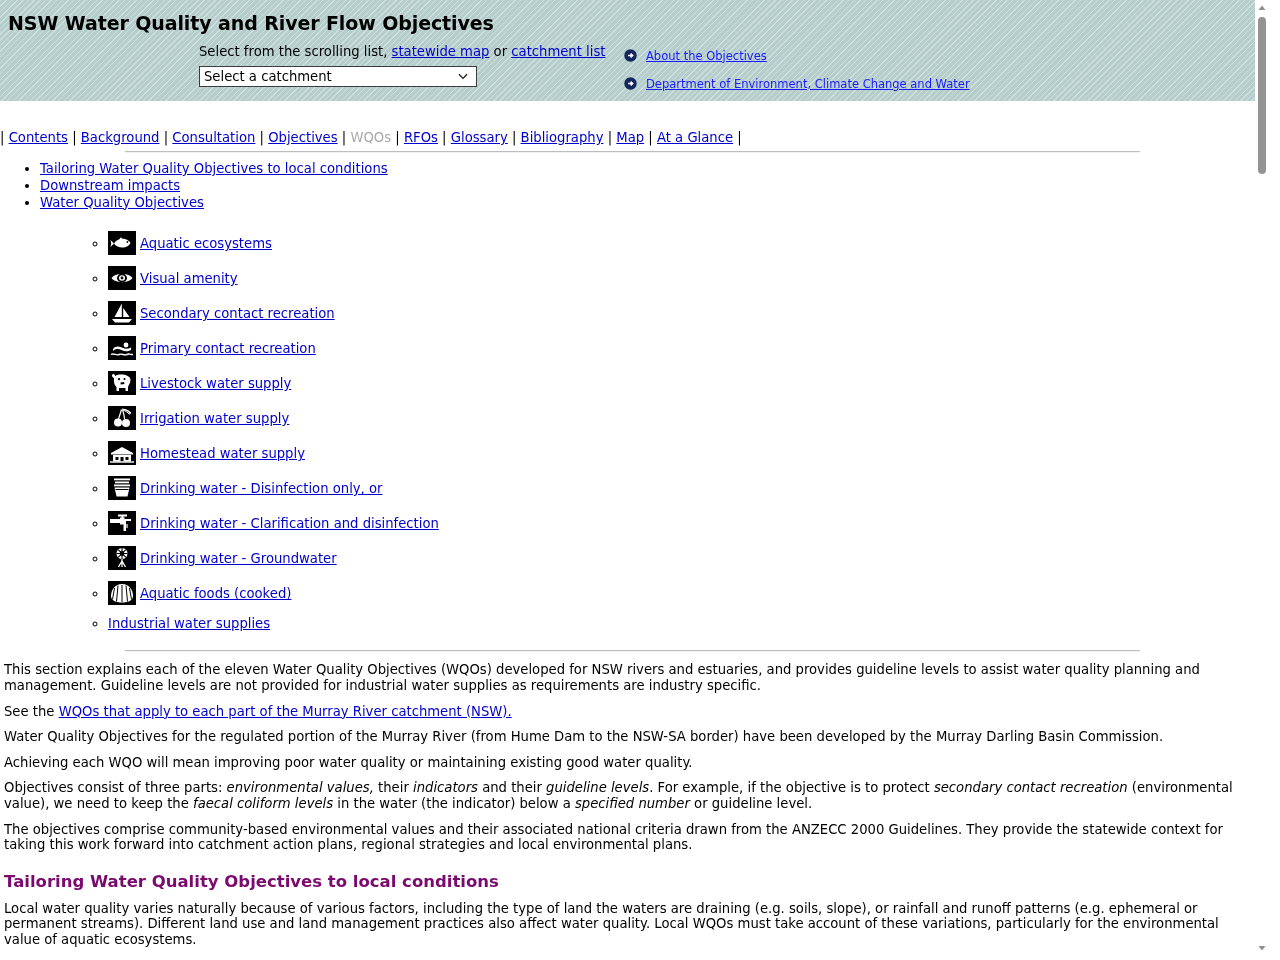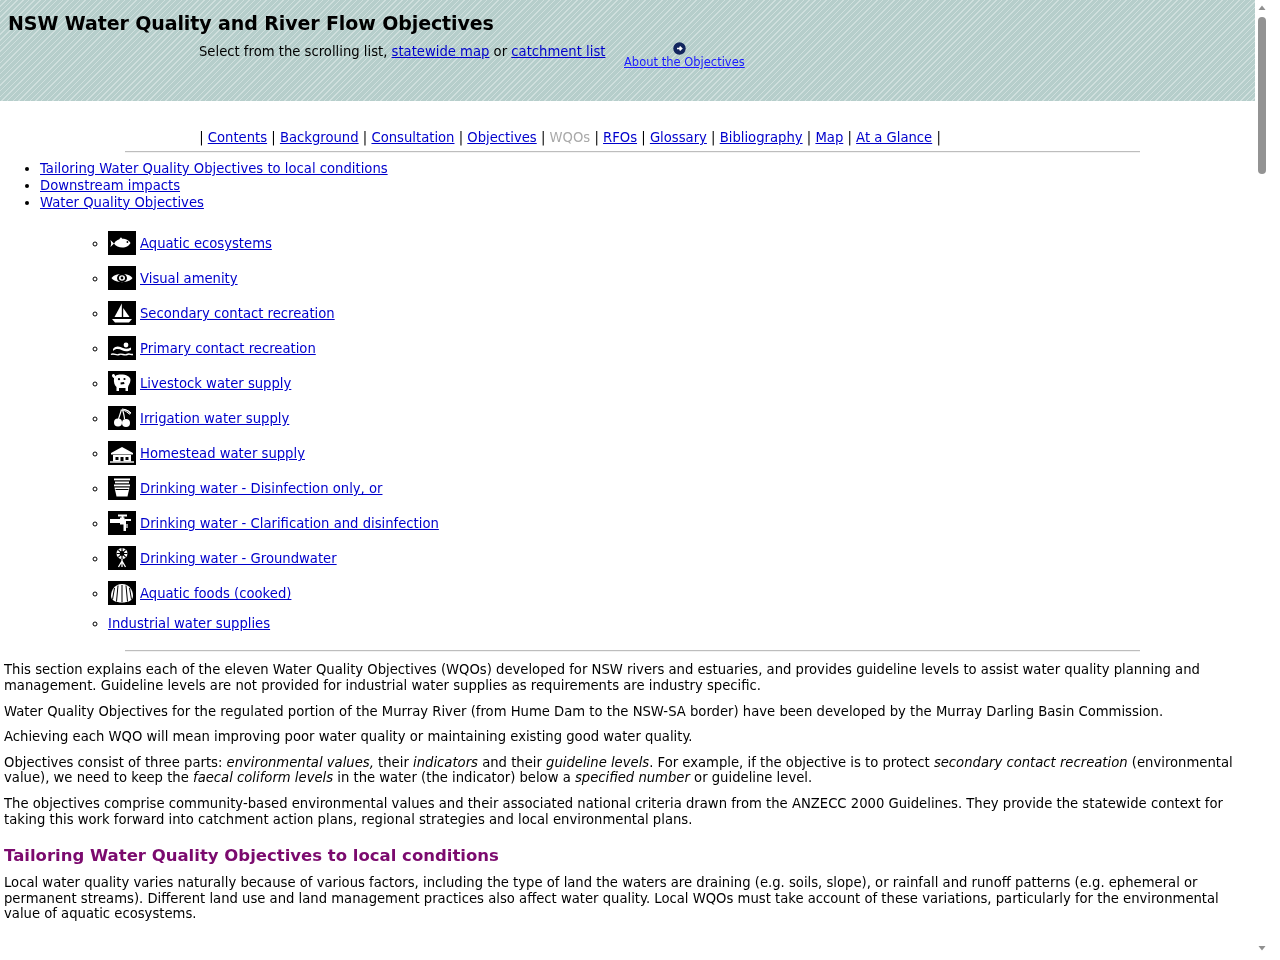--- a/index.html
+++ b/index.html
@@ -80,21 +80,20 @@
   .header-links {
     position: absolute;
     left: 624px;
     top: 42px;
   }
   .header-link-row {
     display: flex;
     align-items: center;
     height: 27px;
     margin-bottom: 1px;
-    flex-direction: column;
   }
   .arrow-bullet {
     width: 13px;
     height: 13px;
     margin-right: 9px;
     flex: 0 0 auto;
   }
   .header-link-row a {
     font-size: 11.5px;
     color: #1a1aff;
@@ -108,21 +107,20 @@
   h1.page-title {
     color: #7b0a6e;
     font-size: 21px;
     font-weight: bold;
     margin: 15px 0 0 6px;
     line-height: 1.36;
   }
   h1.page-title .line { display: block; }
 
   nav.crumbs {
-    text-align: center;
     margin-top: 29px;
     font-size: 13.2px;
     color: #000;
     padding-right: 128px;
   }
   nav.crumbs a { color: #0000cc; text-decoration: underline; }
   nav.crumbs .sep { color: #000; }
   nav.crumbs .disabled { color: #a9a9a9; text-decoration: none; }
 
   hr.rule {
@@ -231,32 +229,49 @@
 <body>
 
 <div id="viewport">
 
   <div class="header">
     <div class="site-title">NSW Water Quality and River Flow Objectives</div>
 
     <div class="select-block">
       <div class="select-caption"><span>Select from the scrolling list, </span><a href="#">statewide map</a><span> or </span><a href="#">catchment list</a></div>
 
+      <div class="catchment-select">
+        <span class="sel-value">Select a catchment</span>
+        <span class="chev">
+          <svg width="14" height="14" viewBox="0 0 14 14">
+              <path d="M3 5.2 L7 9.4 L11 5.2" fill="none" stroke="#1a1a1a" stroke-width="1.3"></path>
+            </svg>
+        </span>
+      </div>
     </div>
 
     <div class="header-links">
       <div class="header-link-row">
         <span class="arrow-bullet">
           <svg width="13" height="13" viewBox="0 0 13 13">
             <circle cx="6.5" cy="6.5" r="6.2" fill="#13265e"></circle>
             <path d="M4 6.5 H8.3 M6.6 4.6 L8.7 6.5 L6.6 8.4" fill="none" stroke="#ffffff" stroke-width="1.5"></path>
           </svg>
         </span>
         <a href="#">About the Objectives</a>
       </div>
+      <div class="header-link-row">
+        <span class="arrow-bullet">
+          <svg width="13" height="13" viewBox="0 0 13 13">
+            <circle cx="6.5" cy="6.5" r="6.2" fill="#13265e"></circle>
+            <path d="M4 6.5 H8.3 M6.6 4.6 L8.7 6.5 L6.6 8.4" fill="none" stroke="#ffffff" stroke-width="1.5"></path>
+          </svg>
+        </span>
+        <a href="#">Department of Environment, Climate Change and Water</a>
+      </div>
     </div>
   </div>
 
   <div class="content">
 
     <h1 class="page-title">
     </h1>
 
     <nav class="crumbs">
       <span class="sep">|&nbsp;</span><a href="#">Contents</a><span class="sep">&nbsp;|&nbsp;</span><a href="#">Background</a><span class="sep">&nbsp;|&nbsp;</span><a href="#">Consultation</a><span class="sep">&nbsp;|&nbsp;</span><a href="#">Objectives</a><span class="sep">&nbsp;|&nbsp;</span><span class="disabled">WQOs</span><span class="sep">&nbsp;|&nbsp;</span><a href="#">RFOs</a><span class="sep">&nbsp;|&nbsp;</span><a href="#">Glossary</a><span class="sep">&nbsp;|&nbsp;</span><a href="#">Bibliography</a><span class="sep">&nbsp;|&nbsp;</span><a href="#">Map</a><span class="sep">&nbsp;|&nbsp;</span><a href="#">At a Glance</a><span class="sep">&nbsp;|</span>
@@ -398,20 +413,21 @@
 
           <li class="plain"><a href="#" class="lbl">Industrial water supplies</a></li>
         </ul>
       </li>
     </ul>
 
     <hr class="rule2">
 
     <p class="body first">This section explains each of the eleven Water Quality Objectives (WQOs) developed for NSW rivers and estuaries, and provides guideline levels to assist water quality planning and management. Guideline levels are not provided for industrial water supplies as requirements are industry specific.</p>
 
+    <p class="body"><span>See the </span><a href="#">WQOs that apply to each part of the Murray River catchment (NSW).</a></p>
 
     <p class="body">Water Quality Objectives for the regulated portion of the Murray River (from Hume Dam to the NSW-SA border) have been developed by the Murray Darling Basin Commission.</p>
 
     <p class="body">Achieving each WQO will mean improving poor water quality or maintaining existing good water quality.</p>
 
     <p class="body"><span>Objectives consist of three parts: </span><i>environmental values,</i><span> their </span><i>indicators</i><span> and their </span><i>guideline levels</i><span>. For example, if the objective is to protect </span><i>secondary contact recreation</i><span> (environmental value), we need to keep the </span><i>faecal coliform levels</i><span> in the water (the indicator) below a </span><i>specified number</i><span> or guideline level.</span></p>
 
     <p class="body">The objectives comprise community-based environmental values and their associated national criteria drawn from the ANZECC 2000 Guidelines. They provide the statewide context for taking this work forward into catchment action plans, regional strategies and local environmental plans.</p>
 
     <h2 class="section">Tailoring Water Quality Objectives to local conditions</h2>

